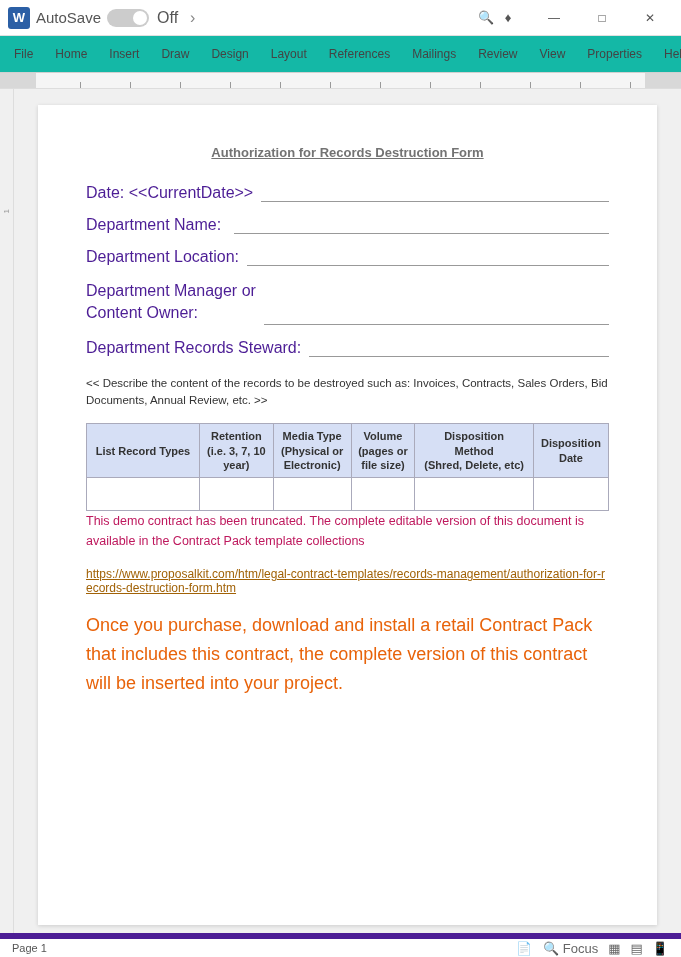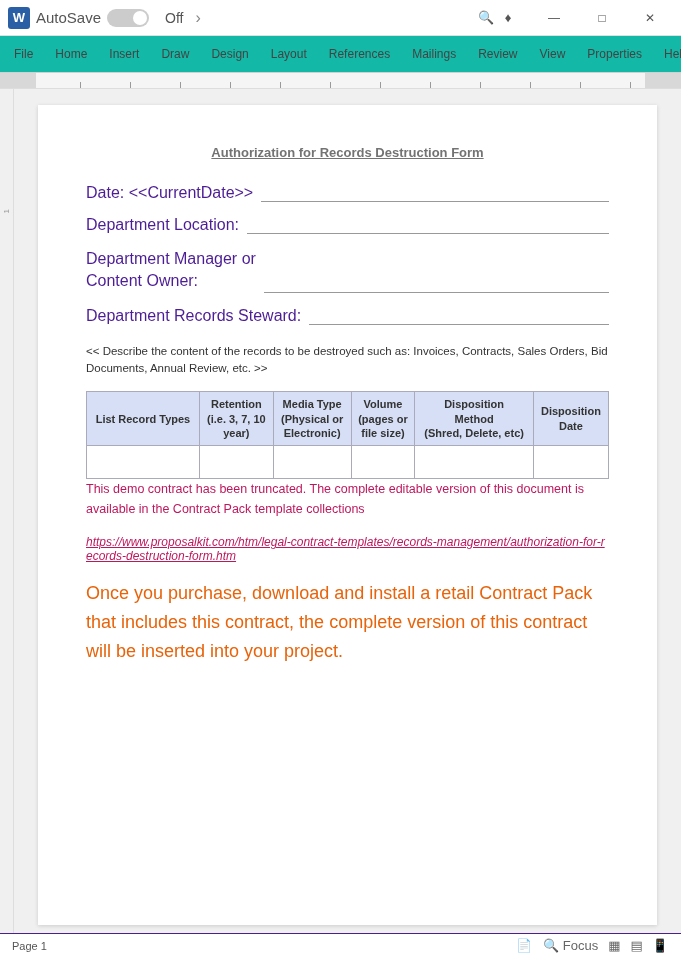--- a/index.html
+++ b/index.html
@@ -50,23 +50,23 @@
       cursor: pointer;
     }
     .toggle-knob {
       width: 14px;
       height: 14px;
       background: white;
       border-radius: 50%;
       margin-left: auto;
     }
     .toggle-text {
-      font-size: 14px;
+      font-size: 16px;
       color: #555;
-      margin-left: 10px;
+      margin-left: 2px;
     }
     .title-bar-title {
       flex: 1;
       text-align: center;
       font-size: 12px;
       color: #444;
     }
     .title-bar-actions {
       display: flex;
       gap: 4px;
@@ -237,39 +237,38 @@
       margin: 32px 0 16px 0;
     }
     .demo-body {
       font-size: 12.5px;
       color: #be185d;
       line-height: 1.6;
       margin-bottom: 16px;
     }
     .demo-link {
       font-size: 12px;
-      color: #be185d;
+      color: #a16207;
       text-decoration: underline;
       display: block;
       margin-bottom: 16px;
       word-break: break-all;
       cursor: pointer;
-      font-style: italic;
     }
     .demo-footer {
       font-size: 18px;
       color: #e8630a;
       line-height: 1.6;
     }
 
     
     .status-bar {
       height: 24px;
       background: #fff;
-      border-top: 1px solid #4c1d95;
+      border-top: 6px solid #4c1d95;
       display: flex;
       align-items: center;
       padding: 8px 12px;
       font-size: 11px;
       color: #555;
       gap: 8px;
     }
     .status-right {
       margin-left: auto;
       display: flex;
@@ -355,20 +354,24 @@
   <div class="doc-scroll">
     <div class="doc-page">
 
       <div class="doc-title">Authorization for Records Destruction Form</div>
 
       <div class="form-field">
         <span class="field-label">Date: &lt;&lt;CurrentDate&gt;&gt;</span>
         <div class="field-line"></div>
       </div>
 
+      <div class="form-field">
+        <span class="field-label">Department Name:</span>
+        <div class="field-line"></div>
+      </div>
 
       <div class="form-field">
         <span class="field-label">Department Location:</span>
         <div class="field-line"></div>
       </div>
 
       <div class="form-field">
         <span class="field-label two-line">
           <span>Department Manager or</span>
           <span>Content Owner:</span>

